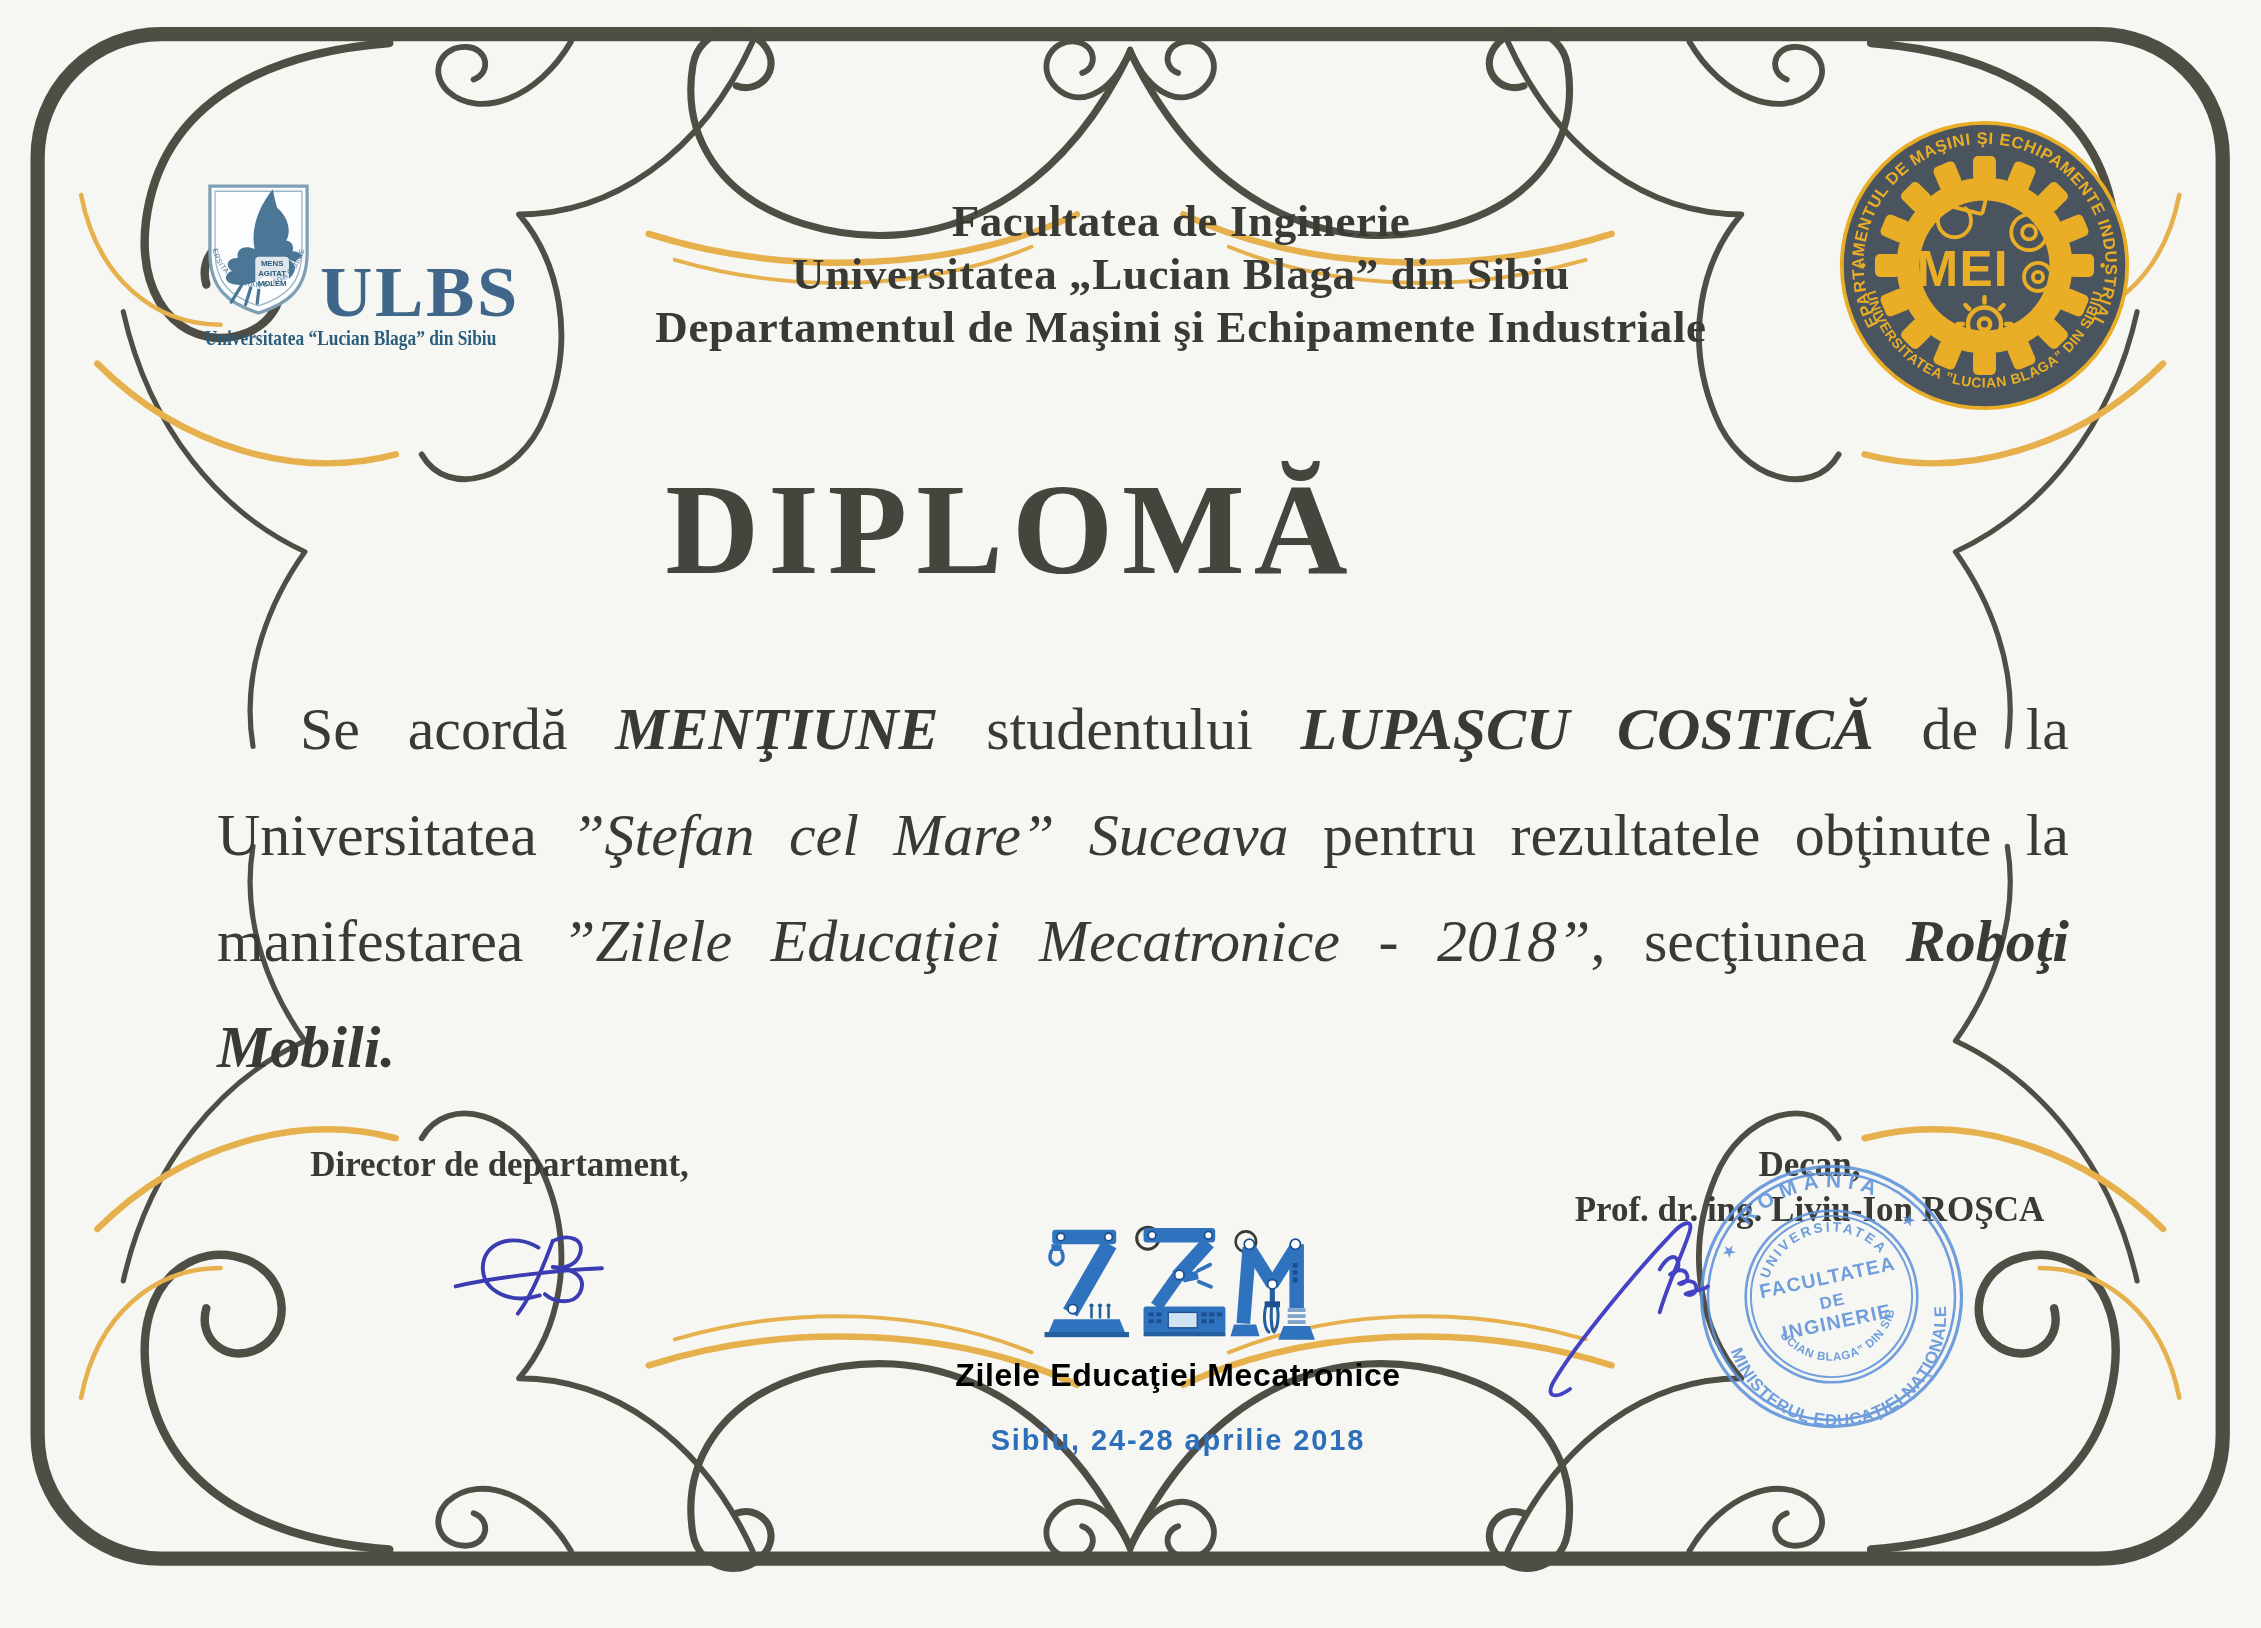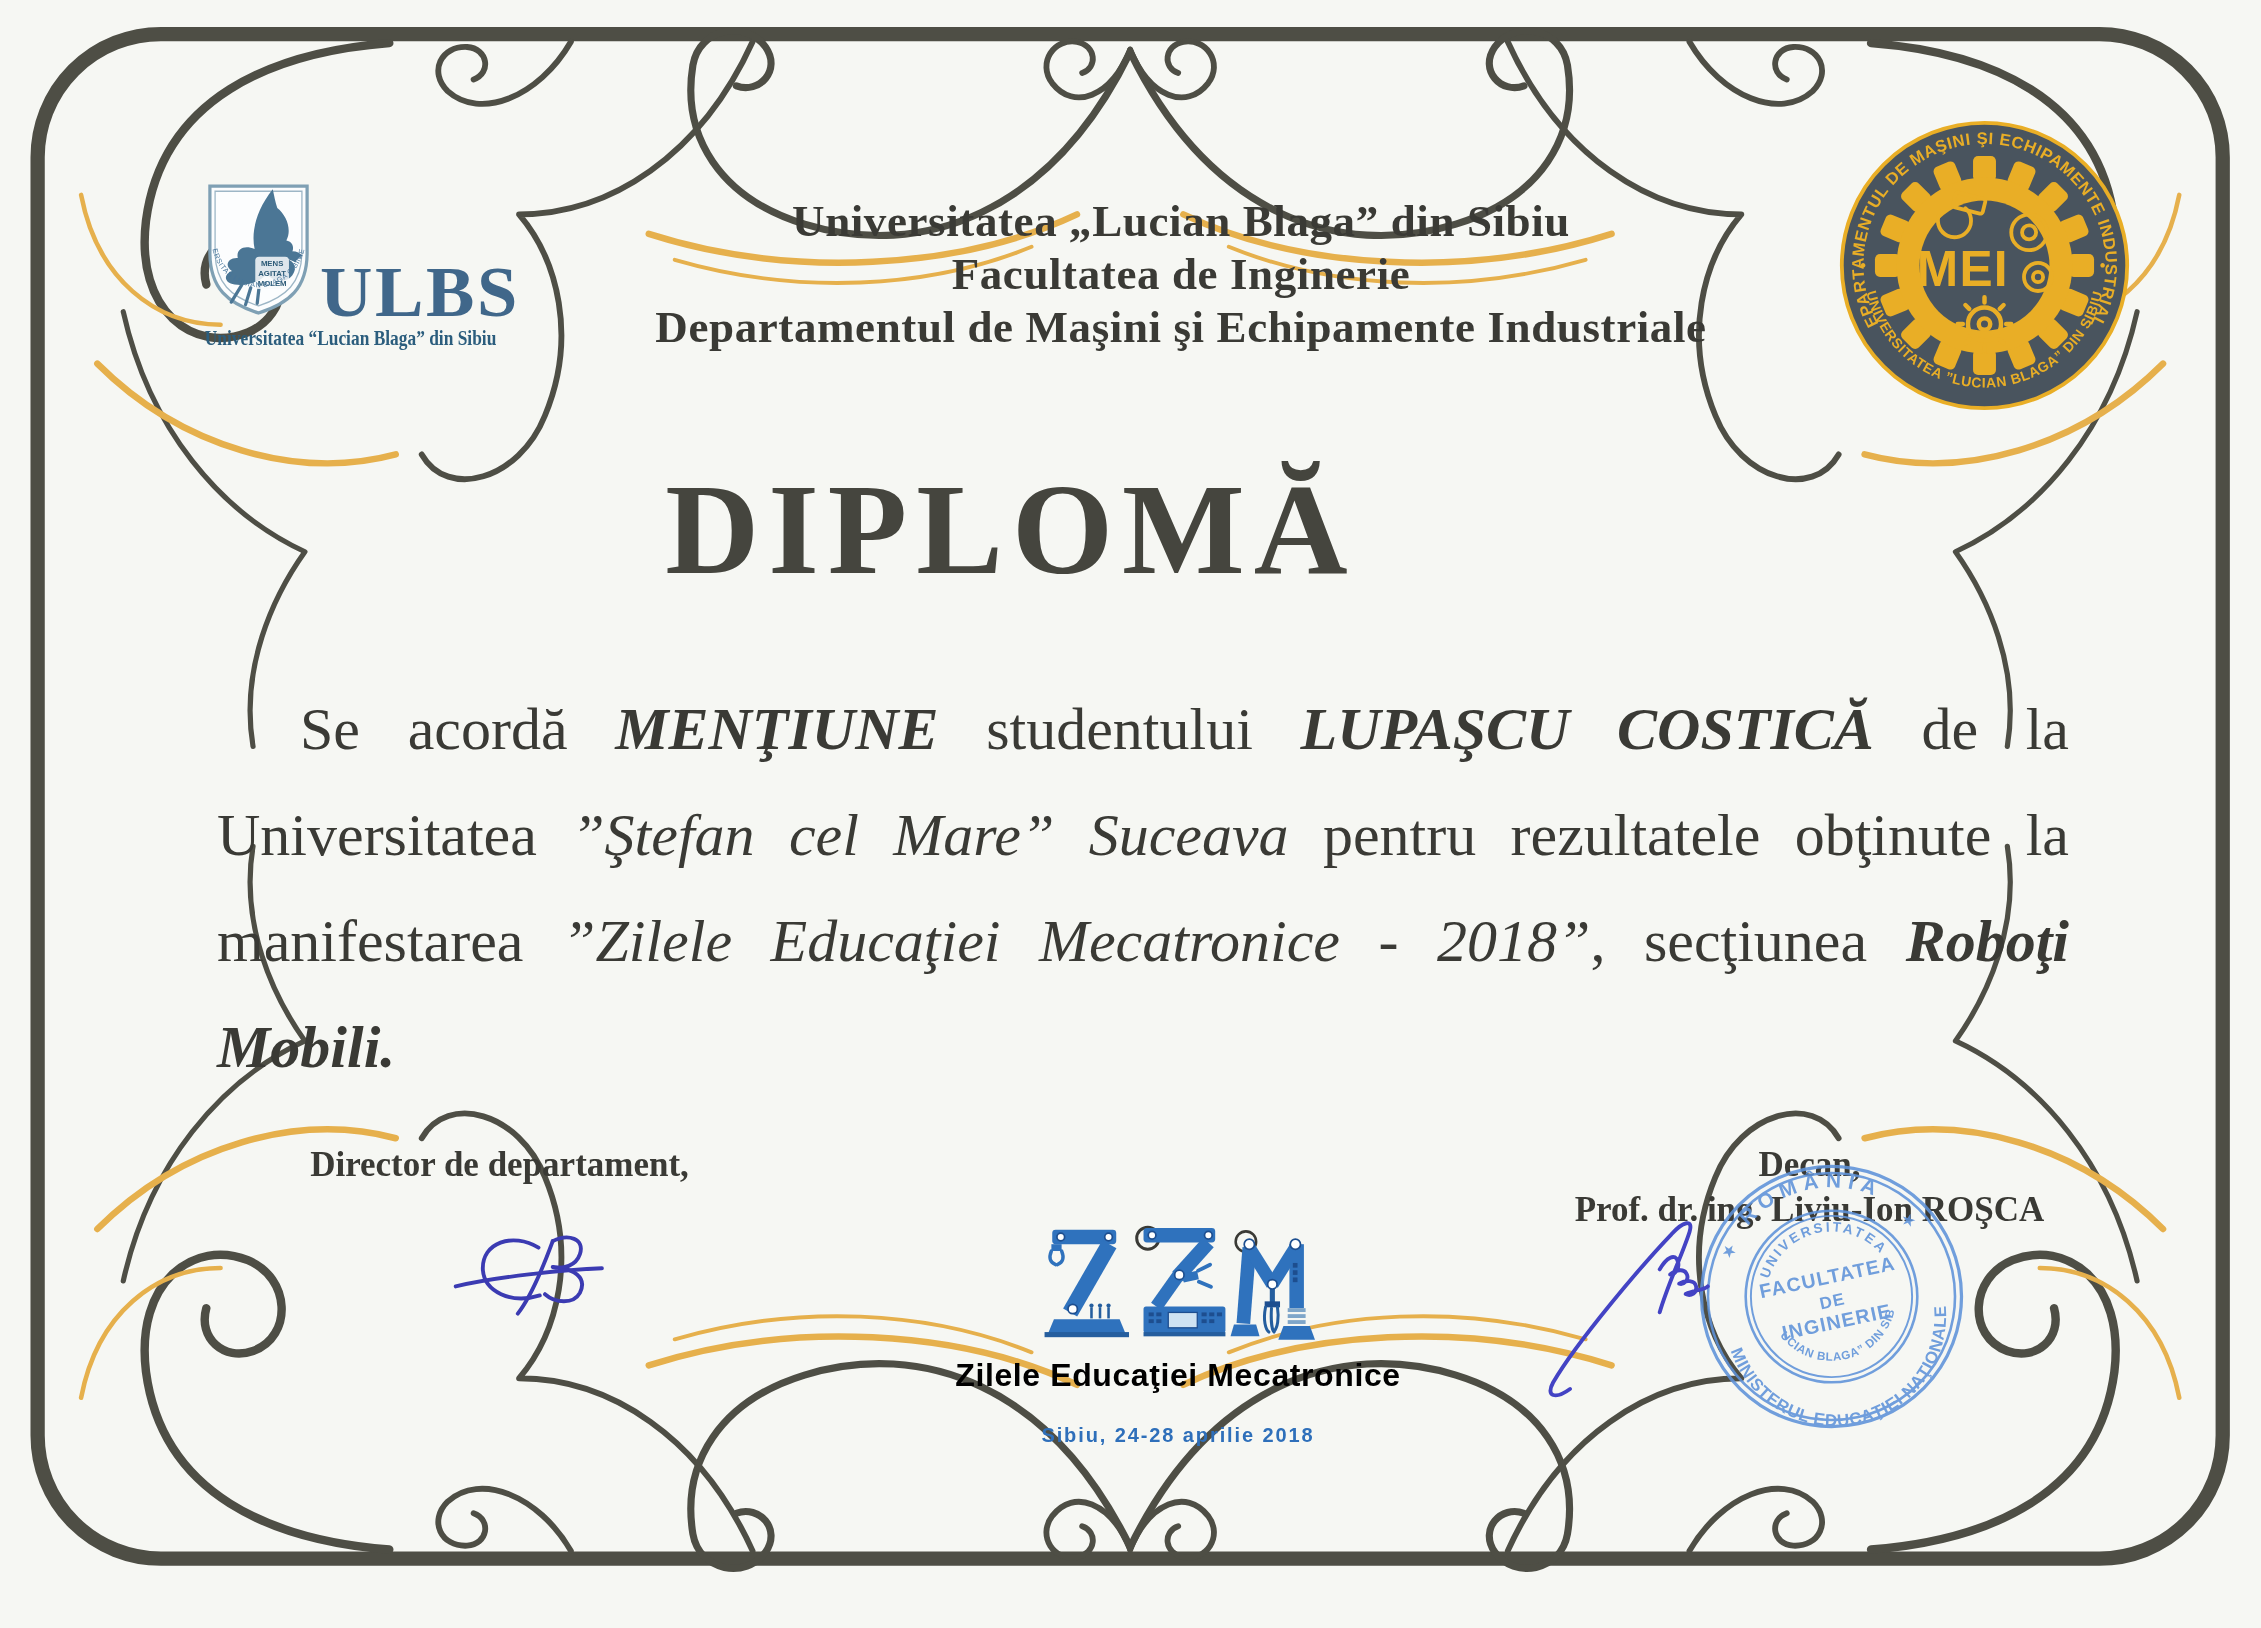--- a/index.html
+++ b/index.html
@@ -29,21 +29,21 @@
   .sigblock{width:649px;text-align:center;font-size:35px;line-height:45px;font-weight:bold;color:#3a3a35;}
   .sig-left{left:175px;top:1142px;}
   .sig-right{left:1485px;top:1142px;}
 
   
   .zem-block{left:821px;top:1222px;width:714px;text-align:center;color:#2e6fba;}
   .zem-art{margin:0 auto;}
   .zem-name{margin-top:6.5px;font-family:"Liberation Sans", sans-serif;
     font-weight:bold;font-size:32px;letter-spacing:0.6px;color:#000000;}
   .zem-date{margin-top:30px;font-family:"Liberation Sans", sans-serif;
-    font-weight:bold;font-size:20px;letter-spacing:1.9px;color:#2e6fba;}
+    font-weight:bold;font-size:29px;letter-spacing:1.9px;color:#2e6fba;}
 
   .stamp-wrap{left:1695px;top:1160px;opacity:.88;}
   .ink{fill:none;stroke-linecap:round;stroke-linejoin:round;}
 </style>
 </head>
 <body>
 
 <div class="page">
 
   <svg class="abs" style="left:0;top:0" width="2261" height="1629" viewBox="0 0 3485 2510">
@@ -104,22 +104,22 @@
         <path id="ulbsRing" d="M 28 118 A 72 72 0 0 0 168 118"></path>
       </defs>
     <text font-family="Liberation Sans, sans-serif" font-size="11" fill="#46759a" letter-spacing="1">
       <textPath href="#ulbsRing" startOffset="50%" text-anchor="middle">UNIVERSITAS LUCIAN BLAGA CIBINIENSIS</textPath>
     </text>
     <text x="193" y="218" font-size="112" font-weight="bold" fill="#40678a" letter-spacing="4">ULBS</text>
     <text x="240" y="262" text-anchor="middle" font-size="31" font-weight="bold" fill="#2b5d7d" textLength="450" lengthAdjust="spacingAndGlyphs">Universitatea “Lucian Blaga” din Sibiu</text>
   </svg>
 
   <div class="abs header-block">
+    <div>Facultatea de Inginerie</div>
     <div>Universitatea „Lucian Blaga” din Sibiu</div>
-    <div>Facultatea de Inginerie</div>
     <div>Departamentul de Maşini şi Echipamente Industriale</div>
   </div>
 
   <svg class="abs" style="left:1838px;top:119px" width="293" height="293" viewBox="0 0 460 460">
     <circle cx="230" cy="230" r="224" fill="#49545e" stroke="#e9ae26" stroke-width="6"></circle>
     <defs>
       <path id="meiTop" d="M 66 325 A 190 190 0 1 1 394 325"></path>
       <path id="meiBottom" d="M 46 279 A 190 190 0 0 0 414 279"></path>
     </defs>
     <text font-family="Liberation Sans, sans-serif" font-size="26" font-weight="bold" fill="#e9ae26" letter-spacing="1">

